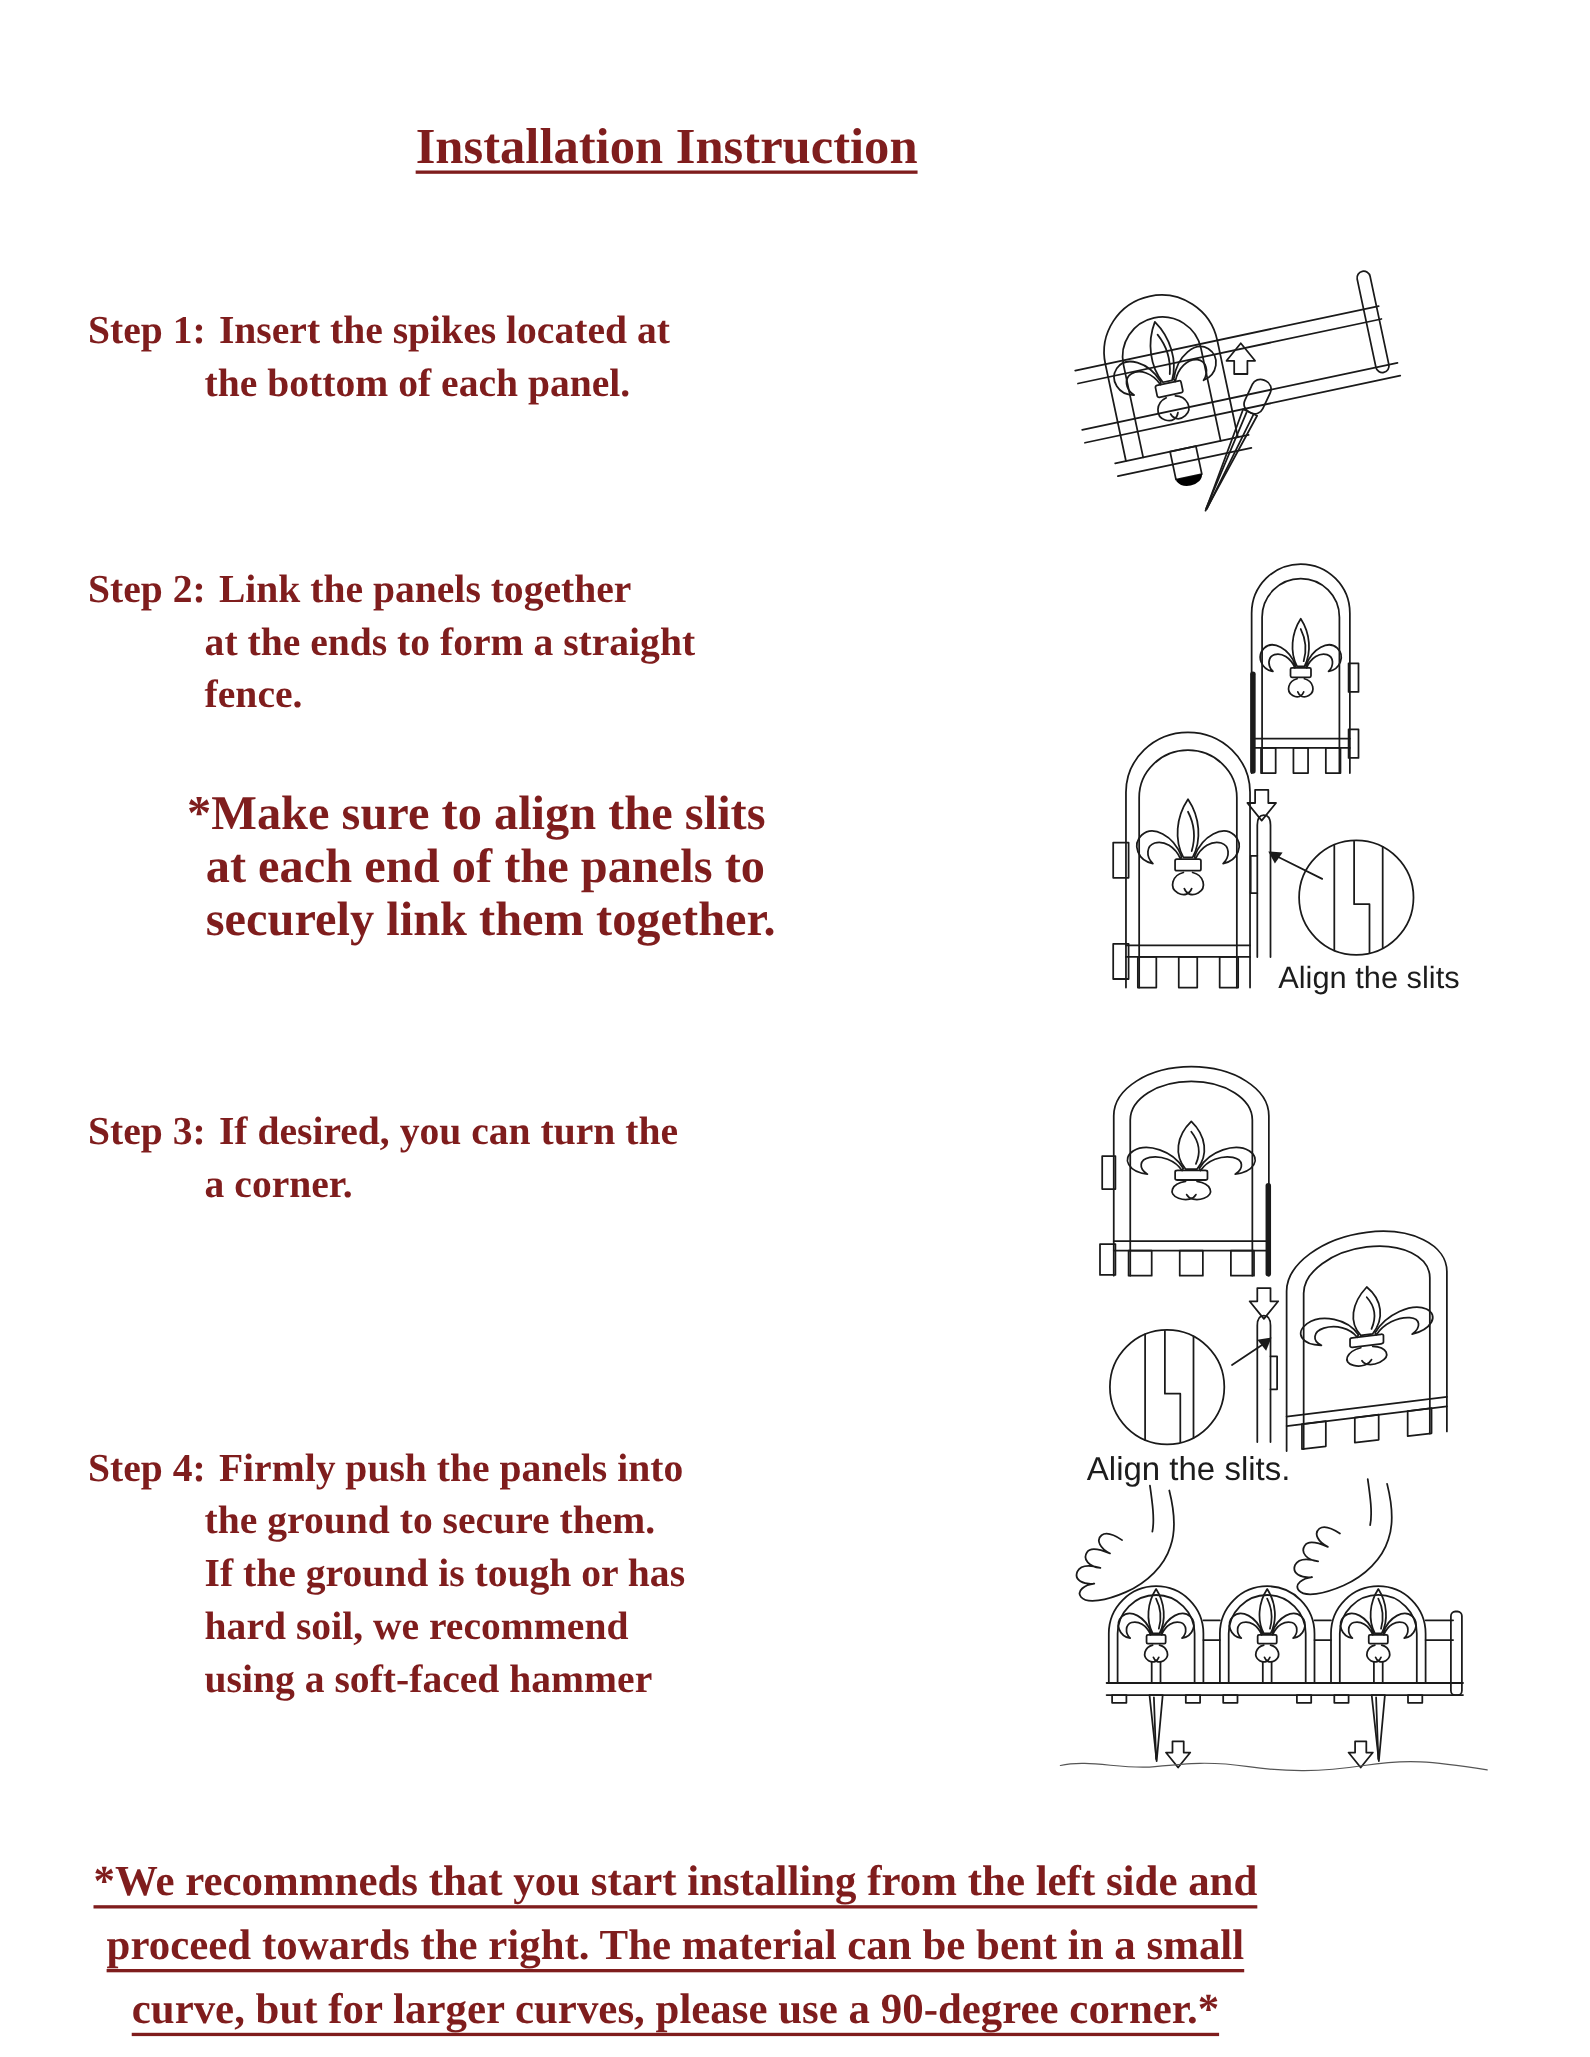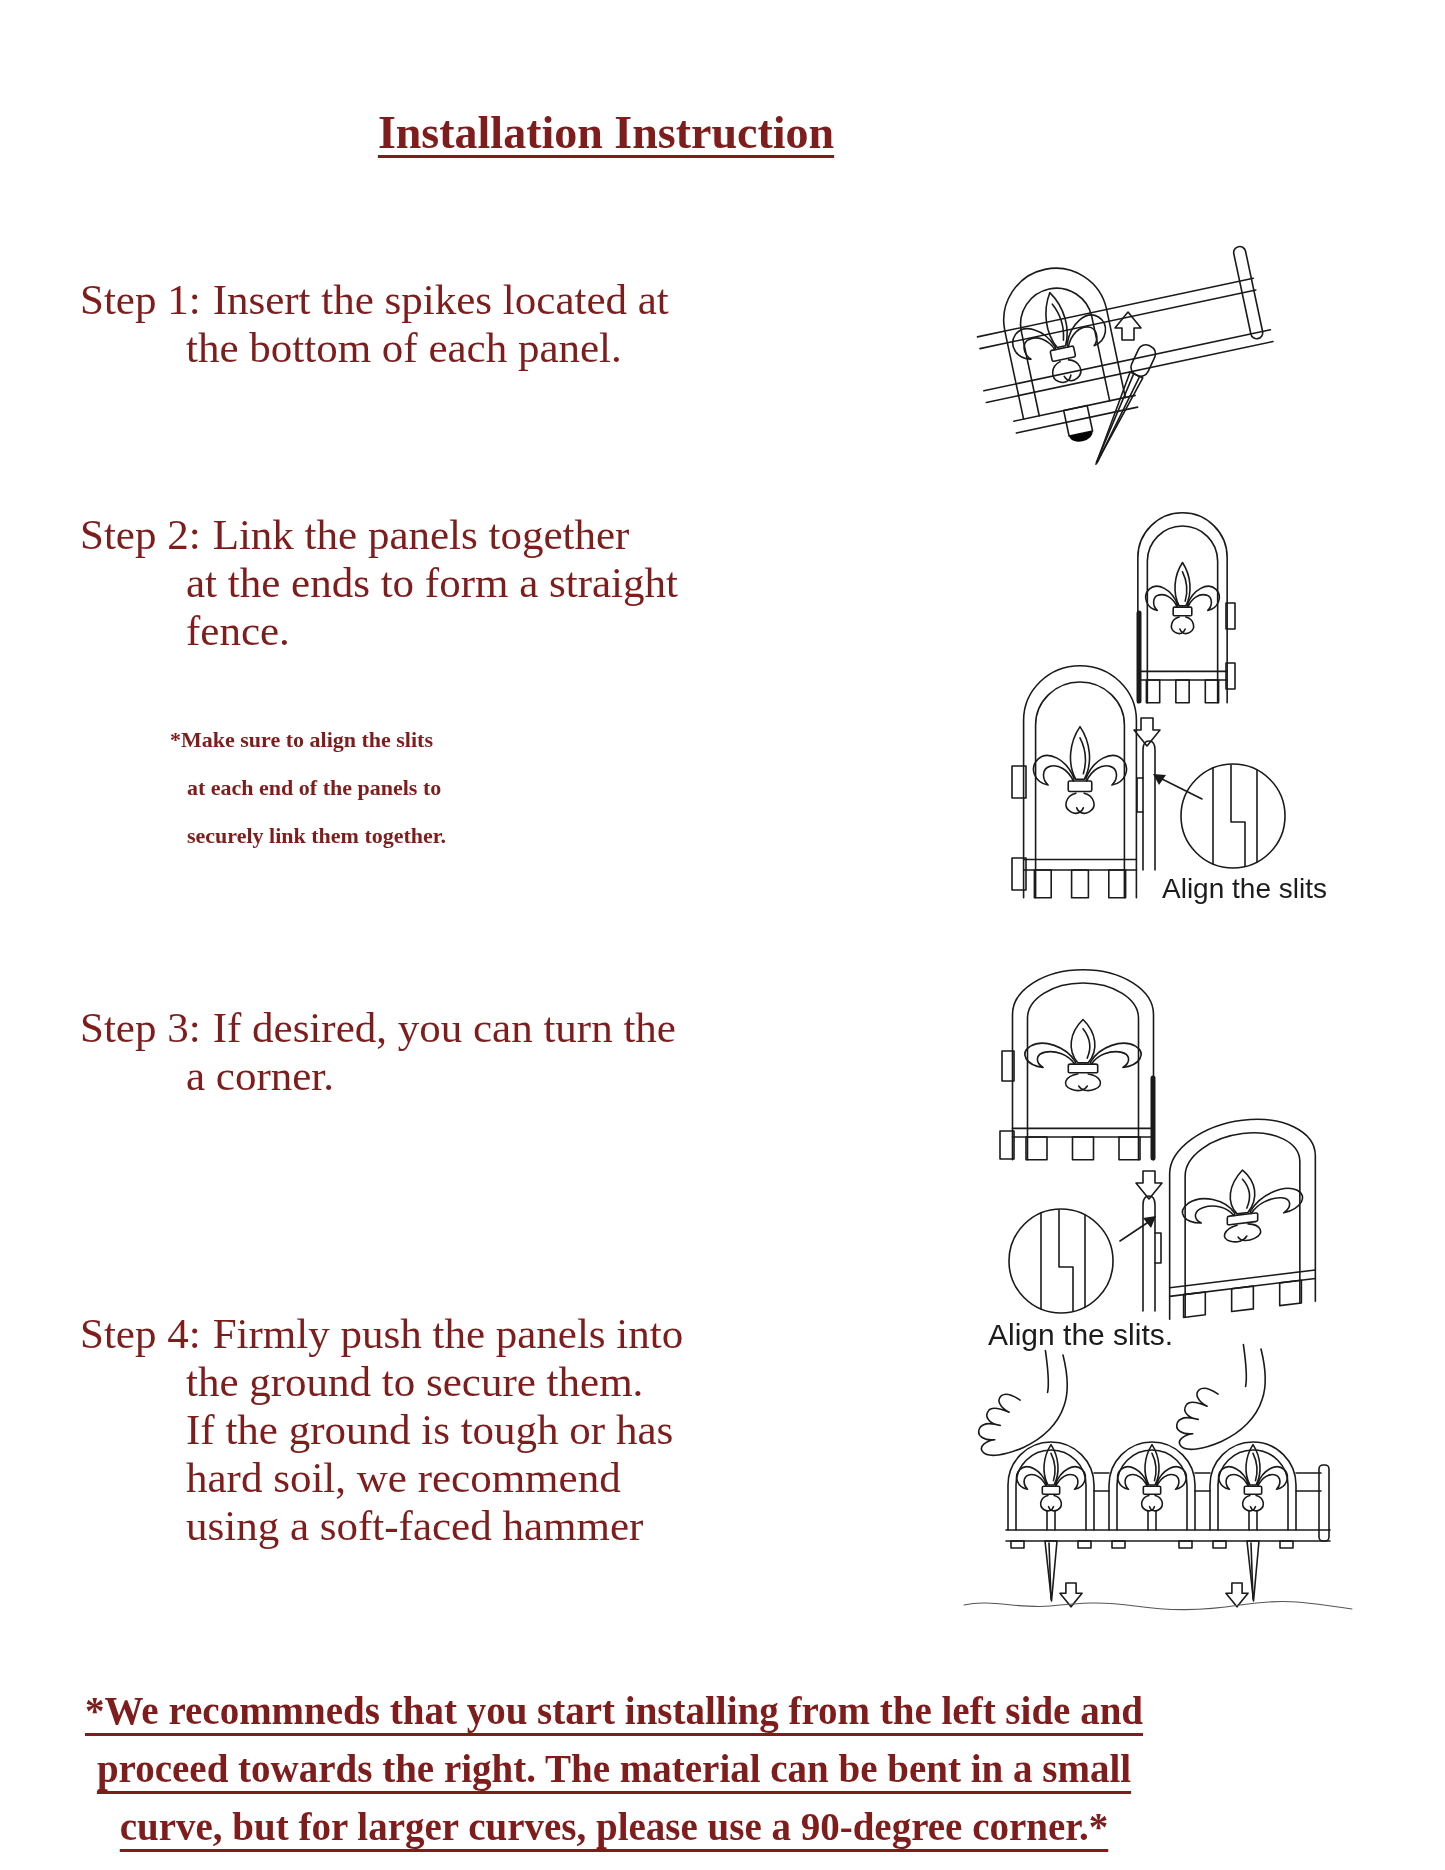--- a/index.html
+++ b/index.html
@@ -1,24 +1,24 @@
 <!DOCTYPE html>
 <html><head>
 <meta charset="utf-8">
 <style>
   html,body{margin:0;padding:0;background:#fff;}
   .page{position:relative;width:1370px;height:1870px;background:#fff;overflow:hidden;
         font-family:"Liberation Serif",serif;color:#7f1d1d;margin-top:48px;}
   .title-wrap{position:absolute;top:58px;left:0;width:1212px;text-align:center;}
   .title{display:inline-block;font-size:46px;font-weight:bold;
          text-decoration:underline;text-decoration-thickness:3px;text-underline-offset:7px;}
-  .step{position:absolute;left:80px;font-size:43px;font-weight:normal;line-height:48px;white-space:nowrap;}
+  .step{position:absolute;left:80px;font-size:36px;font-weight:bold;line-height:48px;white-space:nowrap;}
   .step .slabel{margin-right:12px;}
   .step .cont{margin-left:106px;}
-  .note{position:absolute;left:170px;font-size:22px;font-weight:bold;line-height:48px;white-space:nowrap;}
+  .note{position:absolute;left:170px;font-size:44px;font-weight:bold;line-height:48px;white-space:nowrap;}
   .note .cont{margin-left:17px;}
   .footer{position:absolute;left:85px;top:1634px;font-size:39px;font-weight:bold;line-height:58px;white-space:nowrap;}
   .footer .fline{text-decoration:underline;text-decoration-thickness:3px;text-underline-offset:9px;text-align:center;}
   .art{position:absolute;}
   .art *{stroke:#1a1a1a;stroke-width:1.6px;fill:none;stroke-linecap:round;stroke-linejoin:round;vector-effect:non-scaling-stroke;}
   .art .bf{fill:#000;stroke:none;}
   .art .ab{fill:#1a1a1a;stroke:none;}
   .art .thick{stroke-width:5px;}
   .art .soft{stroke:#555;stroke-width:1.1px;}
   .art text,.art .txt{fill:#1c1c1c;stroke:none;font-family:"Liberation Sans",sans-serif;}

